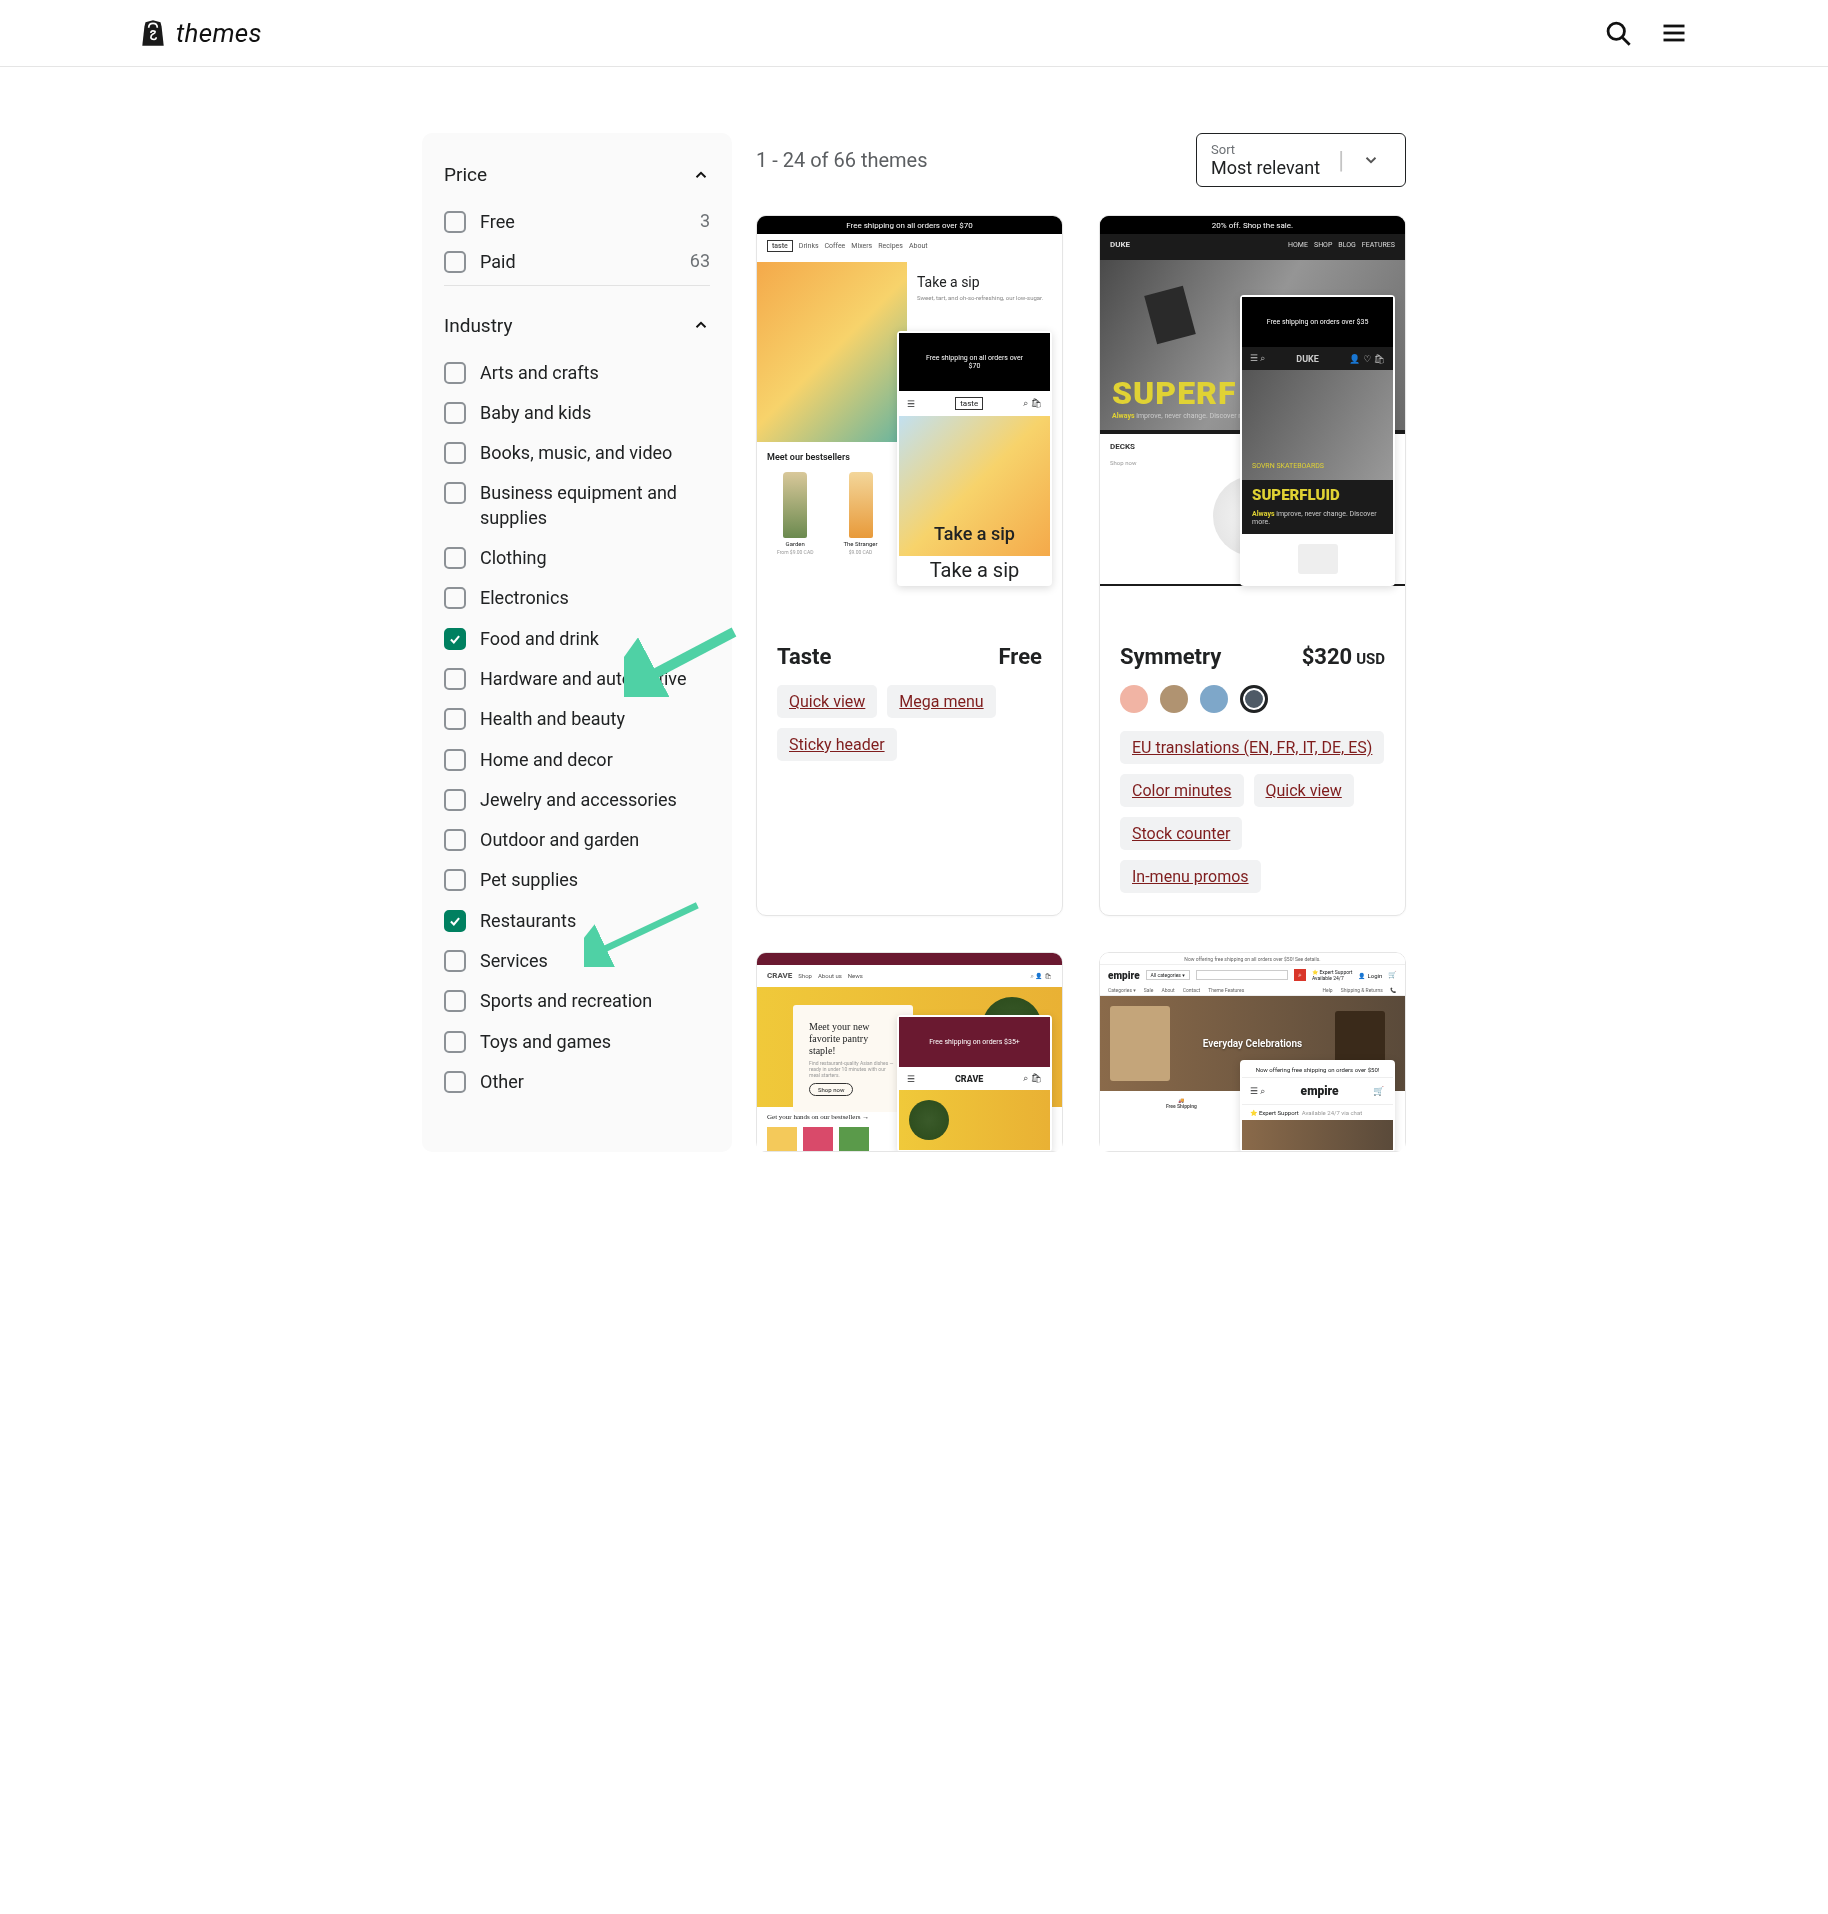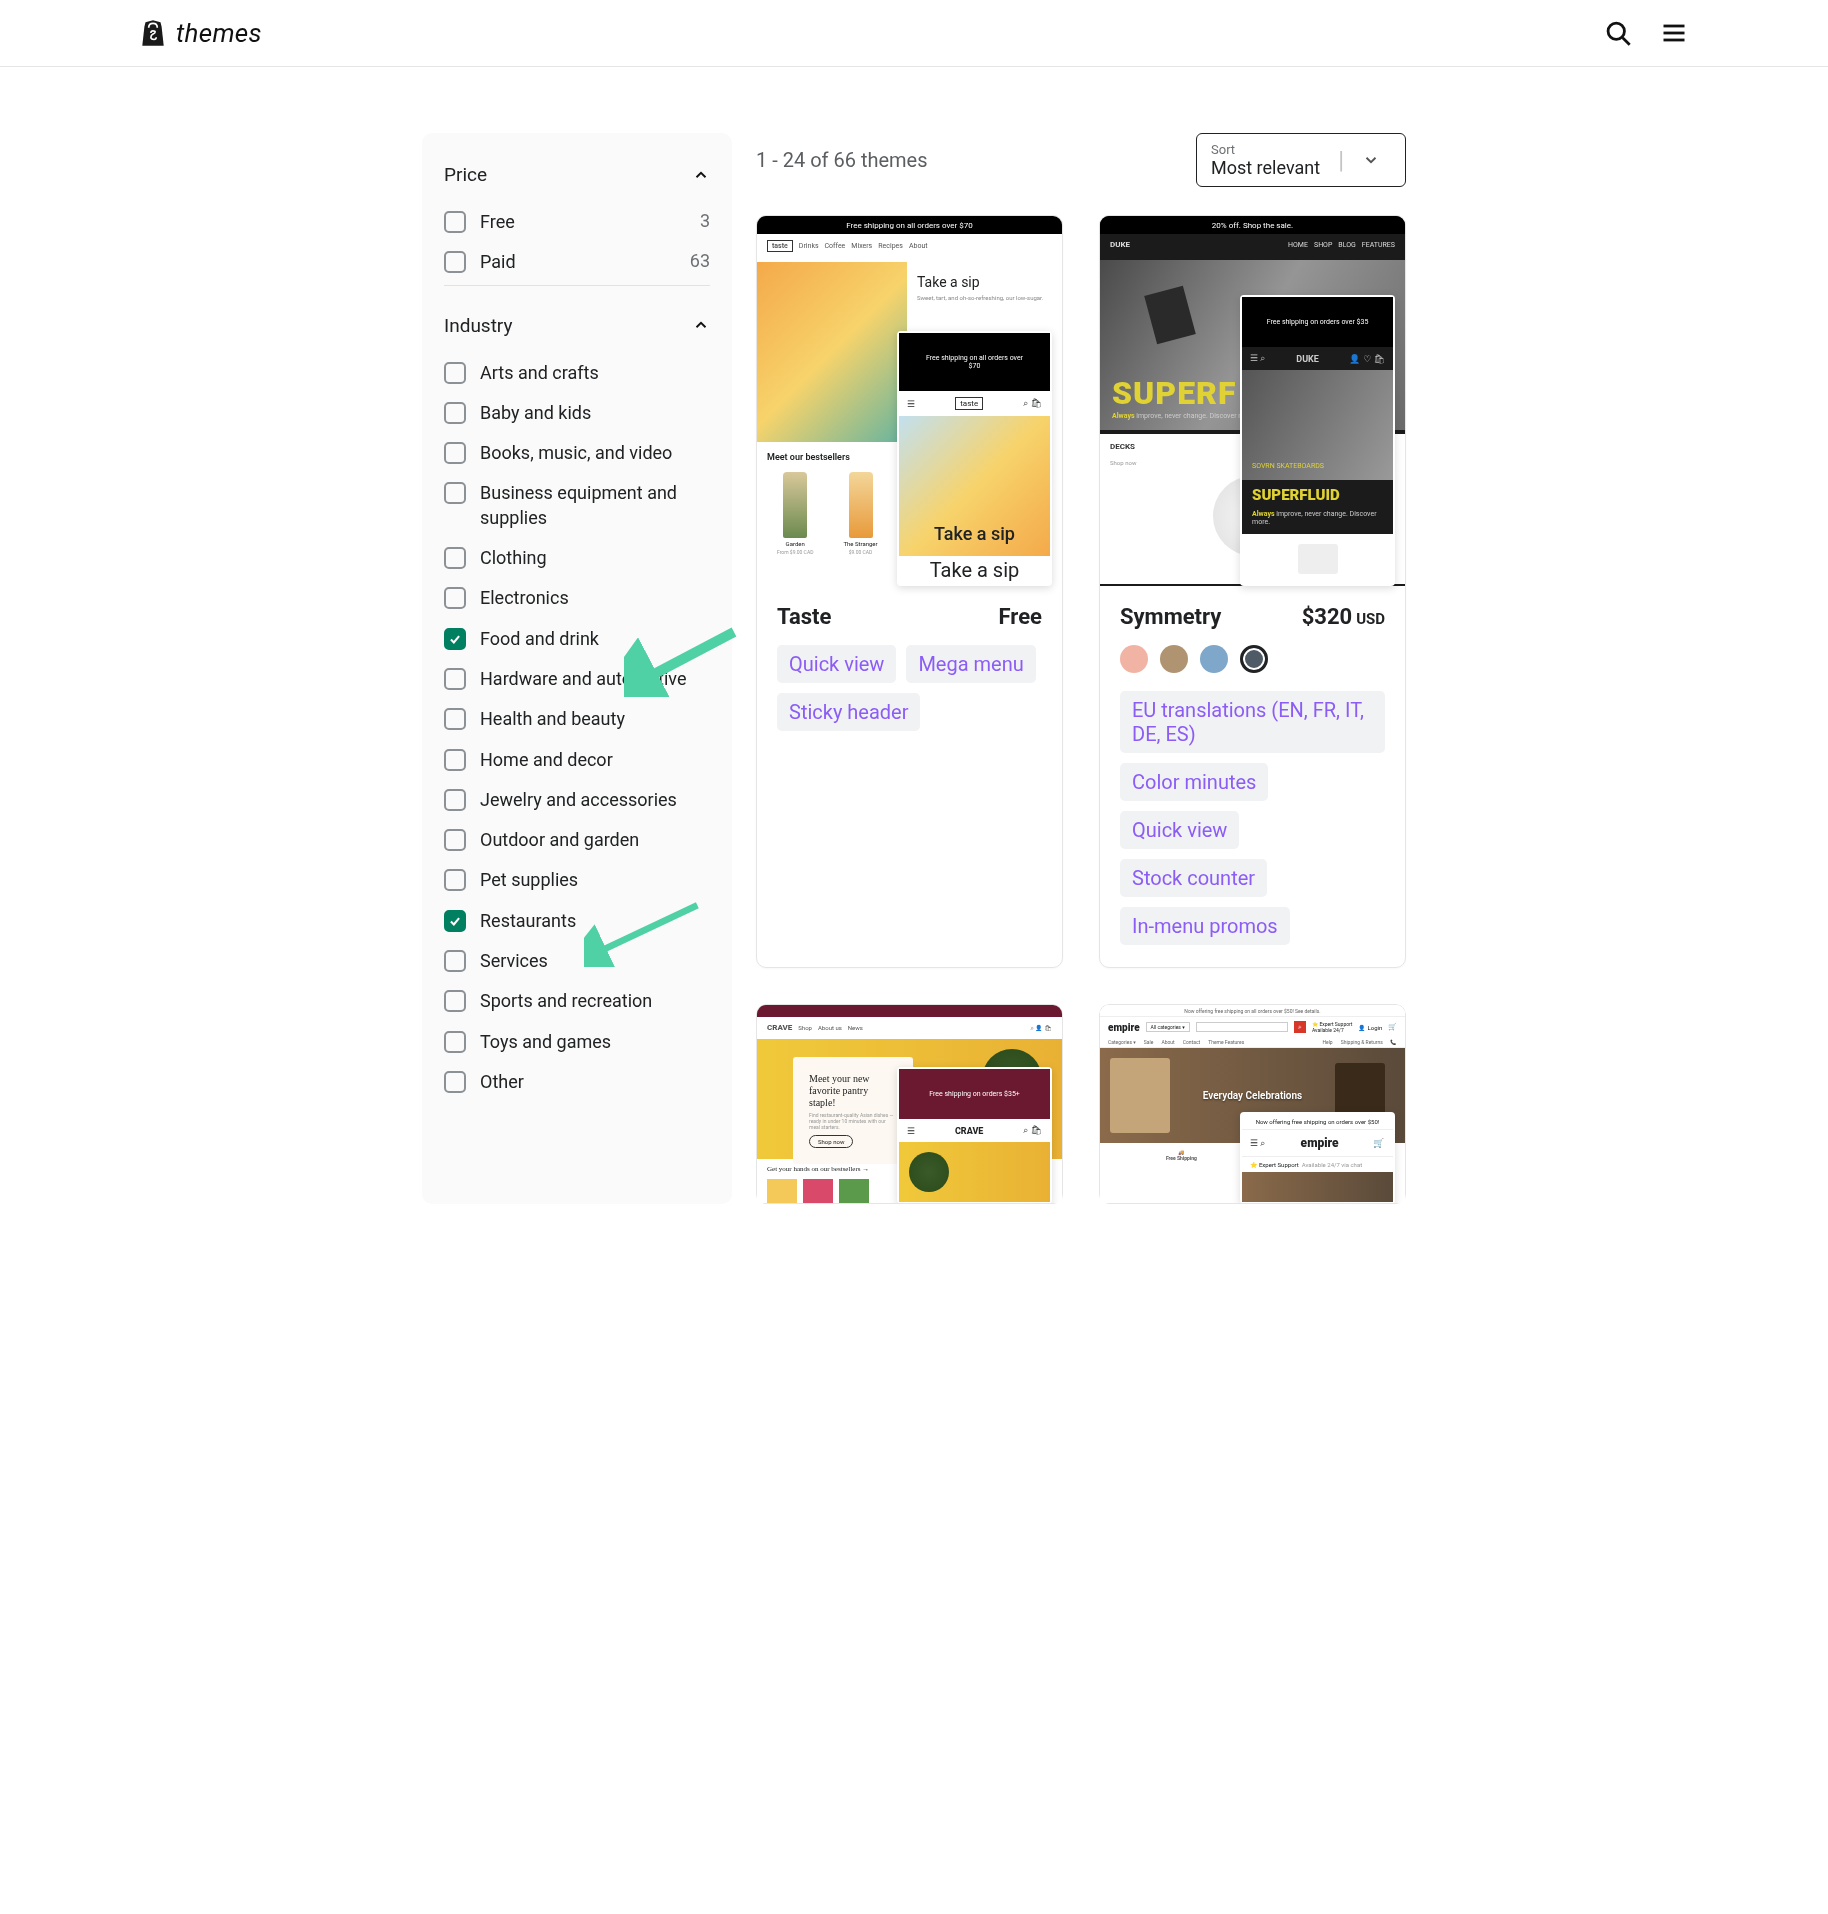--- a/index.html
+++ b/index.html
@@ -89,39 +89,41 @@
   .sort-divider { color: #c4c4c4; font-size: 24px; }
   .sort-chevron { width: 18px; height: 18px; }
   .grid { display: grid; grid-template-columns: 1fr 1fr; gap: 36px; }
   .card {
     border: 1px solid #e5e5e5;
     border-radius: 10px;
     overflow: hidden;
     display: flex;
     flex-direction: column;
     box-shadow: 0 1px 2px rgba(0,0,0,0.03);
+    gap: 40px;
   }
   .card.no-border { border: none; box-shadow: none; }
   .thumb { width: 100%; height: 370px; position: relative; }
   .thumb.small { height: 200px; }
   .card-body { padding: 18px 20px 22px 20px; }
   .card-head { display: flex; justify-content: space-between; align-items: baseline; margin-bottom: 16px; }
   .card-title { font-size: 22px; font-weight: 700; }
   .card-price { font-size: 22px; font-weight: 700; }
   .price-usd { font-size: 15px; font-weight: 700; }
   .swatches { display: flex; gap: 12px; margin-bottom: 18px; }
   .swatch { width: 28px; height: 28px; border-radius: 50%; }
   .swatch.active { box-shadow: 0 0 0 2px #fff inset; border: 3px solid #202223; }
   .tags { display: flex; flex-wrap: wrap; gap: 10px; }
   .tag {
     background: #f1f2f3;
     border-radius: 5px;
     padding: 7px 12px;
-    font-size: 20px;
-    color: #8b5cf6;
+    font-size: 16px;
+    color: #7f1d1d;
+    text-decoration: underline;
   }
   .arrow {
     position: absolute;
     width: 120px;
     height: 70px;
     pointer-events: none;
   }
   .arrow1 { top: 560px; left: 250px; }
   .arrow2 { top: 830px; left: 210px; }
   

